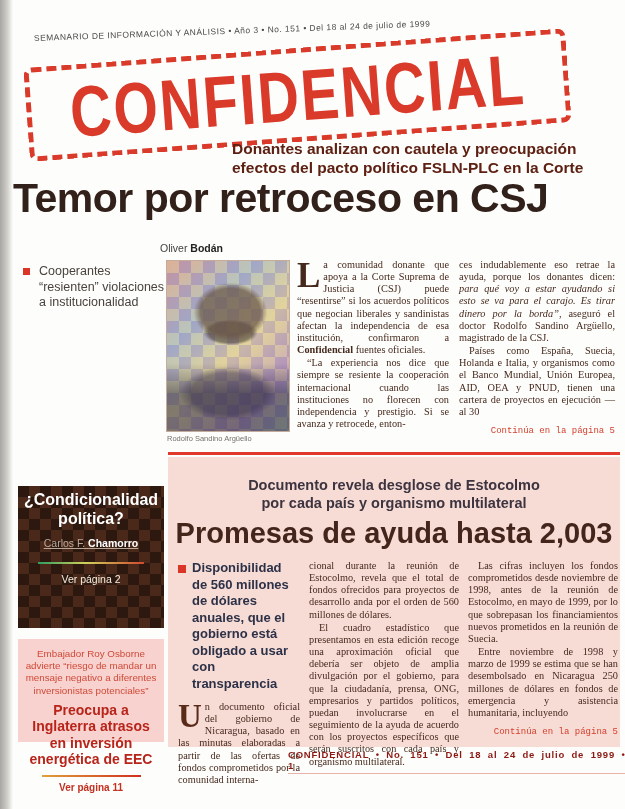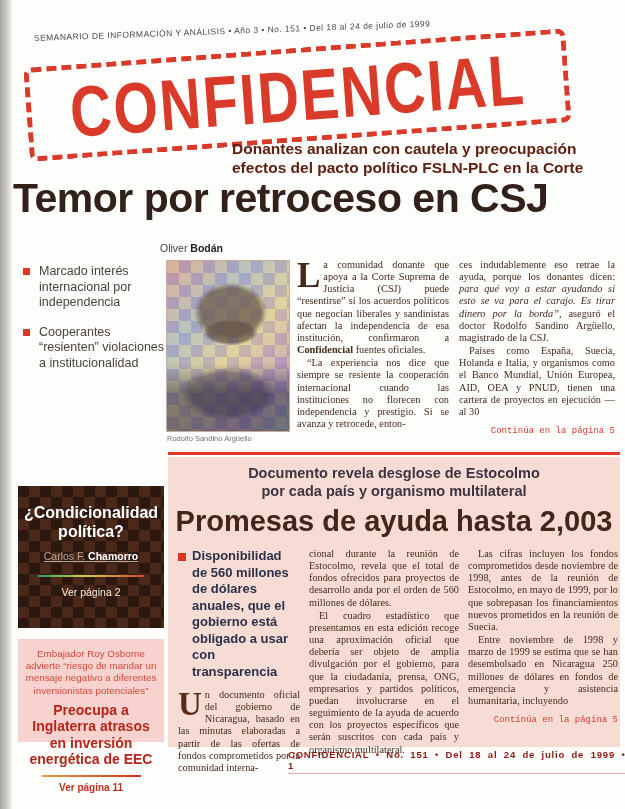--- a/index.html
+++ b/index.html
@@ -44,40 +44,40 @@
   .col1{left:297px;top:259px;width:152px;}
   .col2{left:459px;top:259px;width:156px;}
   .bodycol p{margin:0;}
   .bodycol p+p{margin-top:1px;text-indent:10px;}
   .dropcap{float:left;font-size:35px;line-height:29px;font-weight:bold;padding:2px 3px 0 0;color:#46291d;}
   .dropcap2{float:left;font-size:33px;line-height:27px;font-weight:bold;padding:2px 3px 0 0;color:#5a2a18;}
   .cont{font-family:Liberation Mono, monospace;text-align:right;color:#d4402e;
         font-size:9px;margin-top:7px;}
   
   .opinion{position:absolute;left:18px;top:486px;width:146px;height:142px;box-sizing:border-box;
-        padding-top:17px;text-align:center;background:
+        padding-top:4px;text-align:center;background:
         repeating-conic-gradient(rgba(150,85,50,.28) 0% 25%, rgba(0,0,0,0) 0% 50%) 0 0/22px 22px,#2d1810;}
   .opinion .title{font-size:16px;line-height:19px;font-weight:bold;color:#fff;}
   .opinion .author{margin-top:9px;font-size:10.5px;color:#b9a898;text-decoration:underline;}
   .opinion .author b{color:#fff;}
   .grad-rule{margin:13px auto 9px;width:72%;height:2px;
         background:linear-gradient(90deg,#2f9e5f,#cfd05a 45%,#d04a30);}
   .opinion .see{font-size:10.5px;font-weight:normal;color:#f3ecdc;}
   
   .energy{position:absolute;left:18px;top:639px;width:146px;height:103px;box-sizing:border-box;
         padding:9px 7px 0;background:#f8d2cf;text-align:center;}
   .energy .note{font-size:9.8px;line-height:12.2px;color:#cf4a38;}
   .energy .head{margin-top:5px;font-size:14px;line-height:16.5px;font-weight:bold;color:#b8241a;}
   .red-rule{margin:7px auto 5px;width:75%;height:2px;
         background:linear-gradient(90deg,#e0a03c,#d0301e);}
   .energy .see{font-size:10px;font-weight:bold;color:#c23020;}
   
   .stock{position:absolute;left:168px;top:452px;width:452px;}
   .toprule{height:3px;background:#e0392b;}
-  .pinkbody{margin-top:2px;background:#f7dcd6;height:290px;box-sizing:border-box;padding-top:8px;}
+  .pinkbody{margin-top:2px;background:#f7dcd6;height:290px;box-sizing:border-box;padding-top:20px;}
   .stock .kicker2{text-align:center;font-weight:bold;font-size:14.5px;line-height:17.5px;color:#3d3440;}
   .stock .head2{text-align:center;font-weight:bold;font-size:29px;color:#44251b;margin-top:5px;}
   .stock .cols{display:flex;gap:9px;padding:10px 8px 0 10px;}
   .scolA{width:122px;flex:none;}
   .lead-bullet{display:flex;}
   .lead-bullet .txt{font-weight:bold;font-size:13px;line-height:16.5px;color:#2c3147;}
   .lead-bullet .sq{width:8px;height:8px;margin:5px 6px 0 0;}
   .scolA .para{margin-top:9px;font-family:"Liberation Serif",serif;font-size:10.3px;
         line-height:12.15px;text-align:justify;color:#46291d;}
   .scolB{width:150px;flex:none;font-family:"Liberation Serif",serif;font-size:10.3px;
@@ -109,24 +109,20 @@
   <div class="kicker">
     <div>Donantes analizan con cautela y preocupación</div>
     <div>efectos del pacto político FSLN-PLC en la Corte</div>
   </div>
   <div class="headline">Temor por retroceso en CSJ</div>
   <div class="byline">
     <span>Oliver </span><b>Bodán</b>
   </div>
 
   <div class="side-bullets">
-    <div class="item">
-      <span class="sq"></span>
-      <span>Marcado interés internacional por independencia</span>
-    </div>
     <div class="item">
       <span class="sq"></span>
       <span>Cooperantes “resienten” violaciones a institucionalidad</span>
     </div>
   </div>
 
   <div class="photo-fig">
     <div class="photo"></div>
     <div class="caption">Rodolfo Sandino Argüello</div>
   </div>

